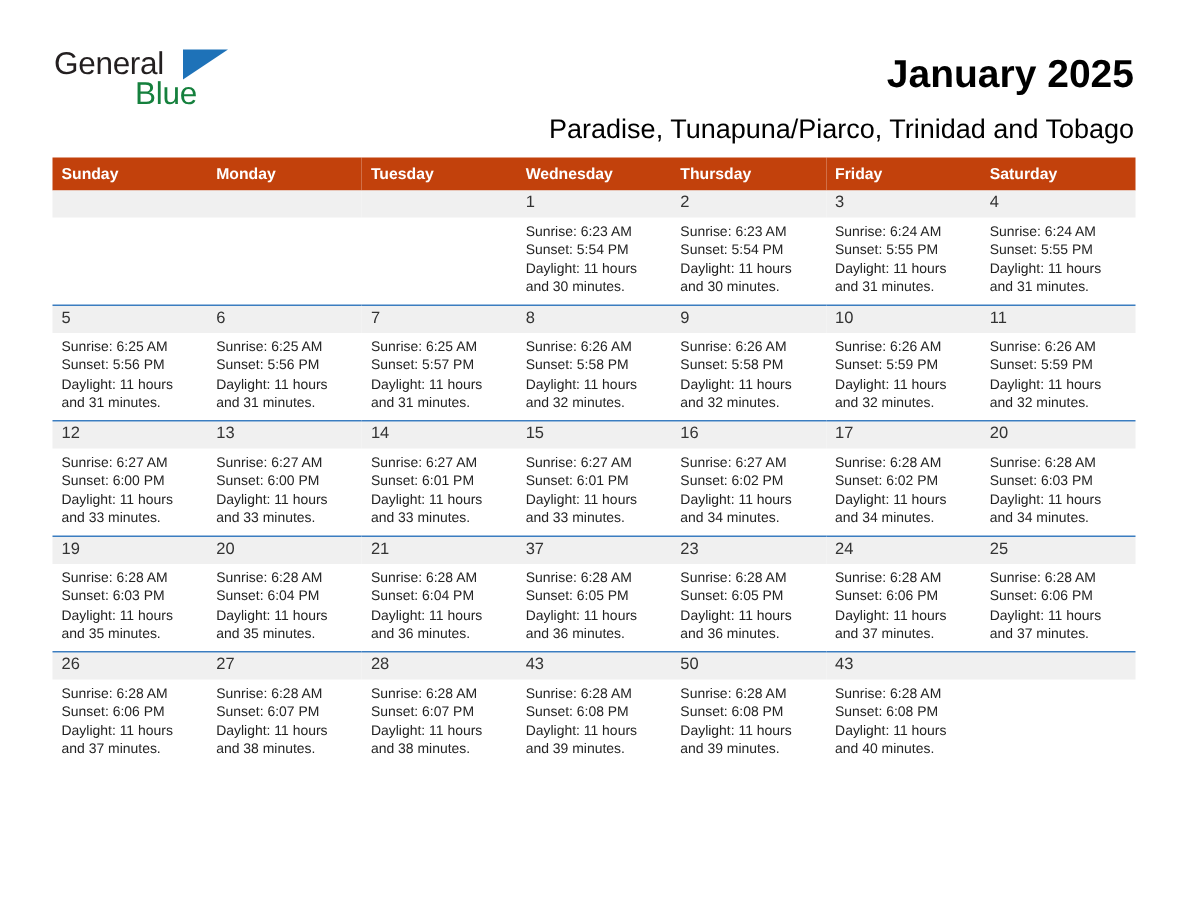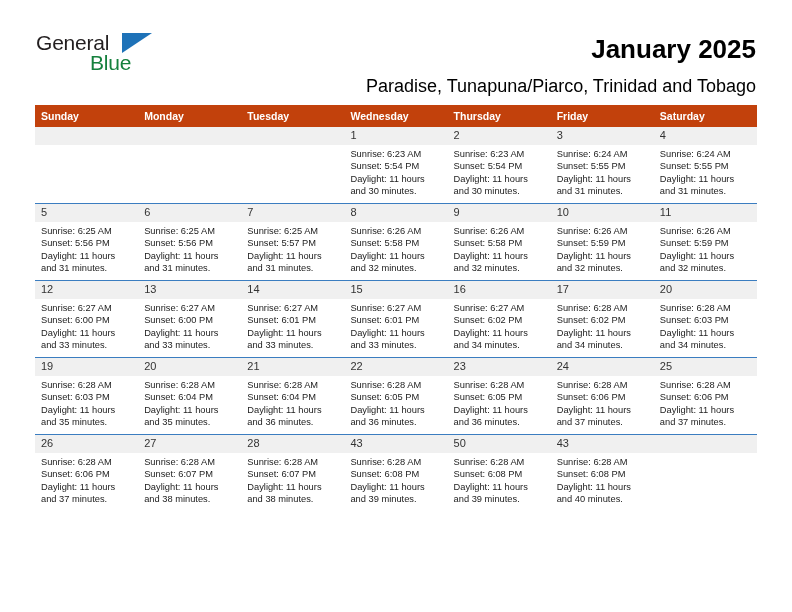--- a/index.html
+++ b/index.html
@@ -364,21 +364,21 @@
           <td>
             <div class="daynum">21</div>
             <div class="details">
               <div>Sunrise: 6:28 AM</div>
               <div>Sunset: 6:04 PM</div>
               <div>Daylight: 11 hours</div>
               <div>and 36 minutes.</div>
             </div>
           </td>
           <td>
-            <div class="daynum">22</div>
+            <div class="daynum">37</div>
             <div class="details">
               <div>Sunrise: 6:28 AM</div>
               <div>Sunset: 6:05 PM</div>
               <div>Daylight: 11 hours</div>
               <div>and 36 minutes.</div>
             </div>
           </td>
           <td>
             <div class="daynum">23</div>
             <div class="details">

